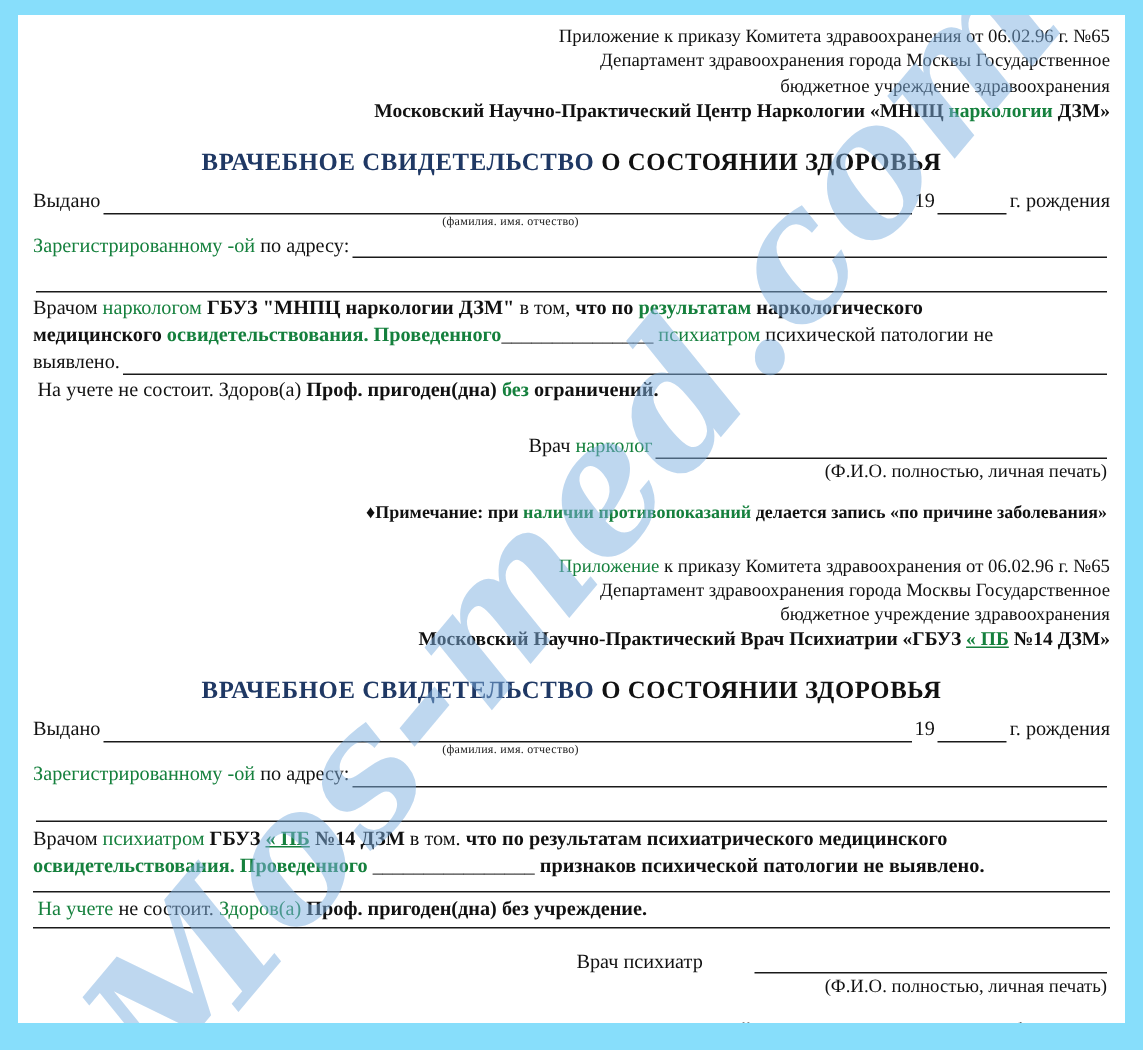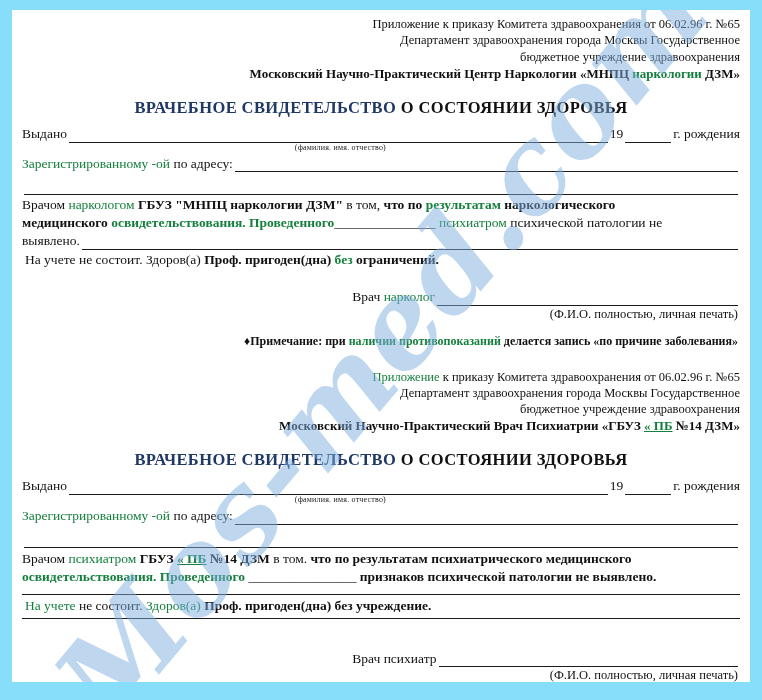--- a/index.html
+++ b/index.html
@@ -76,21 +76,21 @@
   
   .doctor { margin-top:20px; }
   .doctor .spacer { flex:0 0 46%; border:none; }
   .doctor span { white-space:nowrap; }
   .sig-hint { text-align:right; font-size:12.5px; margin-top:1px; padding-right:2px; }
   
   .note { text-align:right; font-size:12px; margin-top:12px; padding-right:2px;font-weight:bold; }
   
   .form2 { margin-top:20px; }
   .form2 .par { margin-top:2px; }
-  .form2 .doctor { margin-top:32px; }
+  .form2 .doctor { margin-top:14px;gap:32px; }
   .form2 .note { margin-top:14px; }
 </style>
 </head>
 <body>
 
 <div class="page">
 
   <div class="watermark">
     <span class="wm-text">Mos-med.com</span>
   </div>

